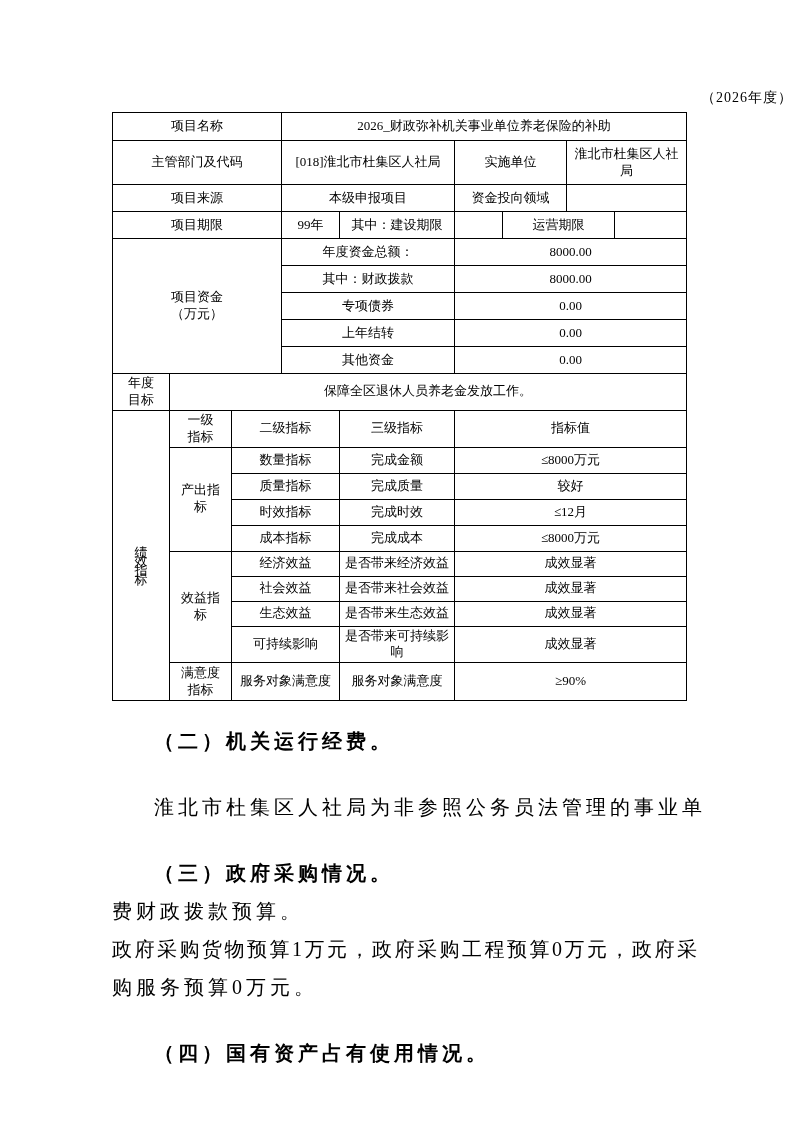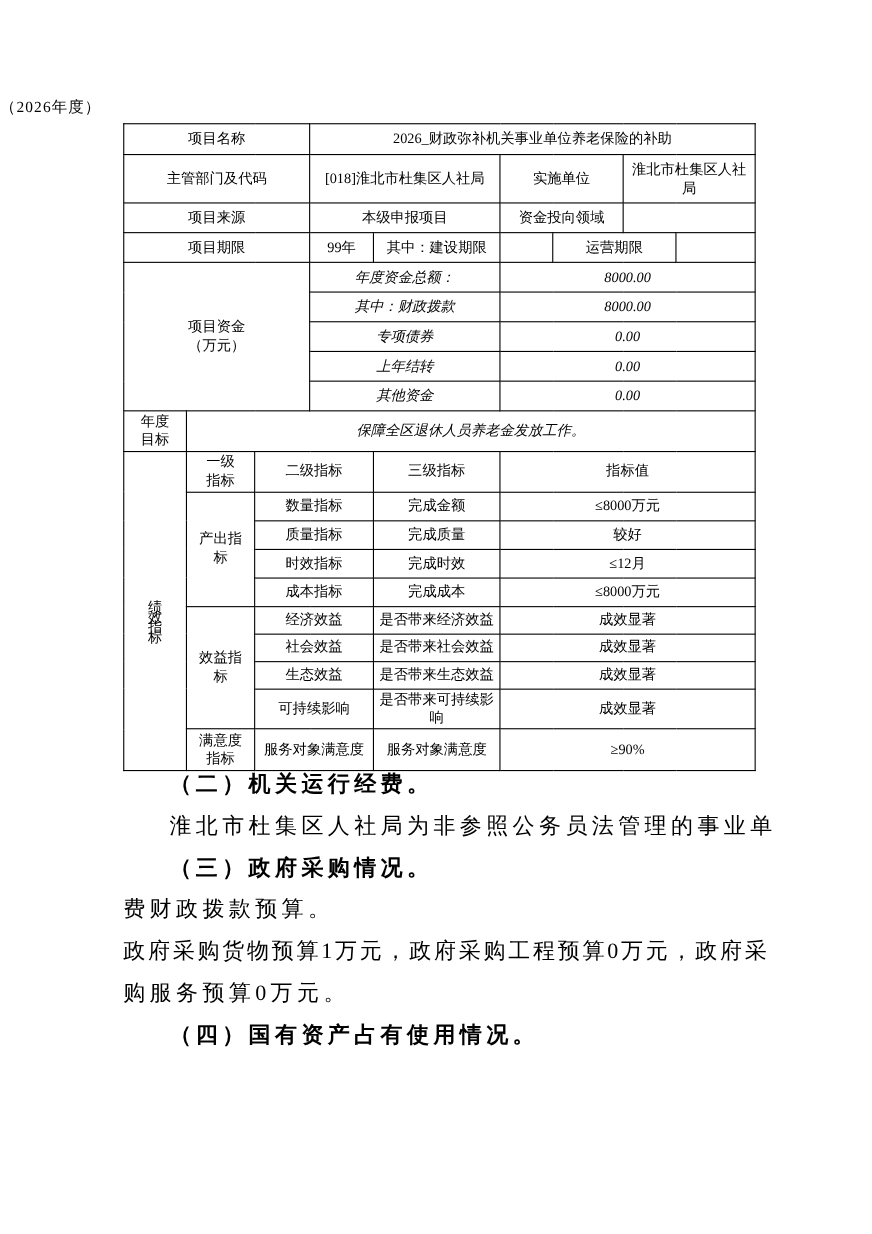--- a/index.html
+++ b/index.html
@@ -2,40 +2,40 @@
 <html><head>
 <meta charset="utf-8">
 <style>
   html,body { margin:0; padding:0; }
   body {
     width:793px; height:1122px; background:#ffffff; color:#000;
     font-family:"Liberation Serif", serif; position:relative; overflow:hidden;
   }
   .page-title {
     position:absolute; top:89px; left:0; width:793px;
-    text-align:left; font-size:14px; letter-spacing:1px;
+    text-align:right; font-size:14px; letter-spacing:1px;
   }
   table.doc {
     position:absolute; left:112px; top:112px; width:575px;
     border-collapse:collapse; table-layout:fixed;padding-left:32px;
   }
   table.doc td {
     border:1px solid #000; font-size:13px; line-height:1.3;
     text-align:center; vertical-align:middle; padding:1px 2px; overflow:hidden;
   }
-  td.l { text-align:left; padding-left:6px;font-style:italic; }
+  td.l { text-align:left; padding-left:6px; }
   .preline { white-space:pre-line; }
   .vert {
     writing-mode:vertical-rl; text-orientation:upright;
     letter-spacing:9px; display:inline-block; line-height:1;
   }
   .bodytext { position:absolute; left:112px; top:694px; width:580px; }
   .bt { font-size:20px; line-height:38px; letter-spacing:4px; white-space:nowrap; }
   .bt.ls25 { letter-spacing:2.5px; }
-  .bt.ind { text-indent:42px; }
+  .bt.ind { text-indent:42px;margin-top:28px; }
   .bt.bold { font-weight:bold; }
 </style>
 </head>
 <body>
 
 <div class="page-title">（2026年度）</div>
 
 <table class="doc">
   <colgroup>
     <col style="width:57px">

